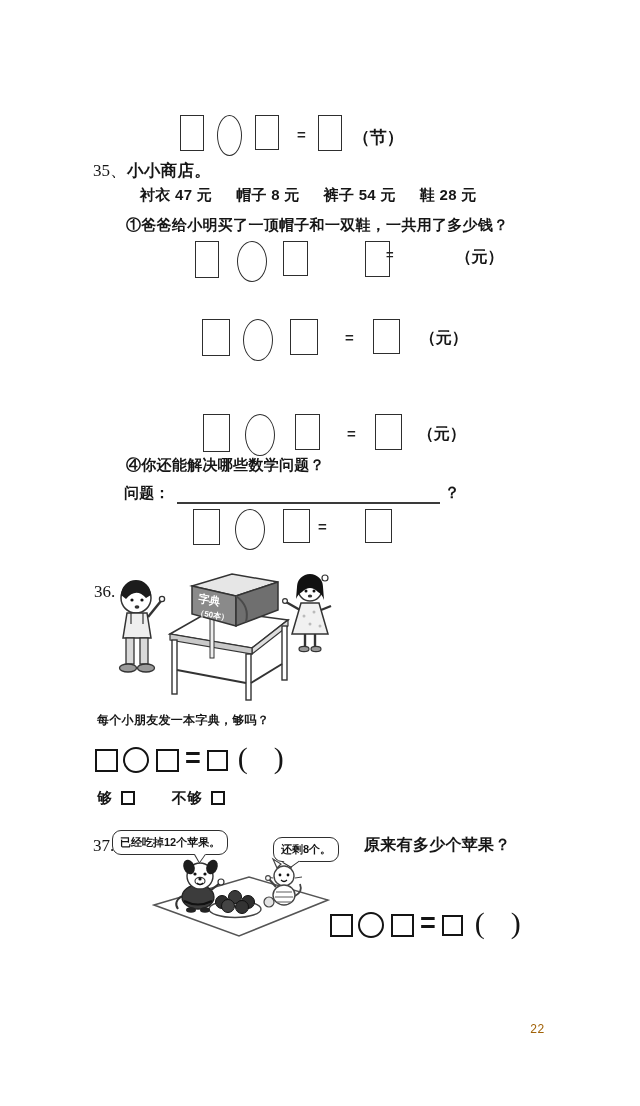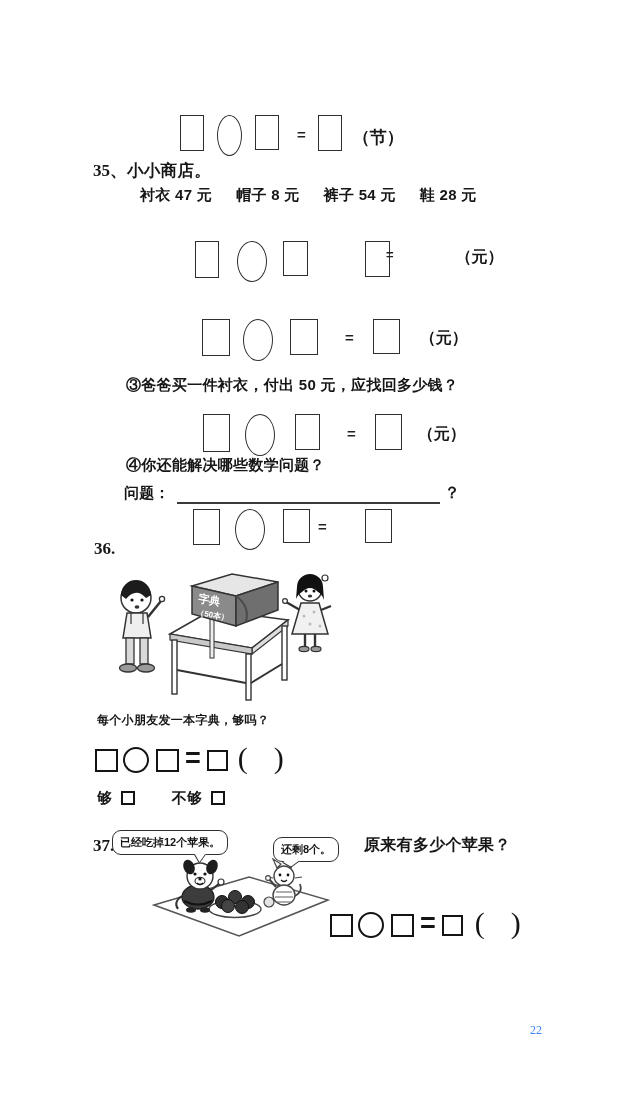--- a/index.html
+++ b/index.html
@@ -1,21 +1,21 @@
 <!DOCTYPE html>
 <html><head>
 <meta charset="utf-8">
 <style>
   * { margin:0; padding:0; box-sizing:border-box; }
   body { background:#fff; font-family:"Liberation Sans", sans-serif; }
   .page { position:relative; width:640px; height:1106px; background:#ffffff; overflow:hidden; color:#1c1c1c; }
 
   .abs { position:absolute; }
   .qt { font-size:15px; font-weight:700; letter-spacing:0.3px; white-space:nowrap; color:#161616; }
-  .num { font-family:"Liberation Serif", serif; font-weight:700; font-size:17px; color:#161616; }
+  .num { font-family:"Liberation Serif", serif; font-weight:400; font-size:17px; color:#161616; }
 
   
   .eqrow { display:flex; align-items:flex-start; }
   .sq  { display:inline-block; border:1.7px solid #2e2e2e; background:#fff; }
   .ov  { display:inline-block; border:1.7px solid #2e2e2e; border-radius:50%; background:#fff; }
   .eqs { font-size:15px; font-weight:700; color:#222; }
   .unit{ font-size:16px; font-weight:700; white-space:nowrap; color:#161616; }
 
   
   .beq { display:flex; align-items:center; height:30px; }
@@ -30,21 +30,21 @@
             font-size:11px; font-weight:700; padding:4px 7px; white-space:nowrap; color:#161616; z-index:3; }
   .bubble::after { content:""; position:absolute; width:9px; height:9px; background:#fff;
             border-right:1.6px solid #2f2f2f; border-bottom:1.6px solid #2f2f2f; bottom:-6px;
             transform:rotate(60deg) skewX(25deg); }
   .bubble.tail-right::after { right:22px; }
   .bubble.tail-left::after  { left:12px; transform:rotate(30deg) skewX(-25deg); }
 
   .ansbox { display:inline-block; width:14px; height:14px; border:2px solid #141414; vertical-align:-2px; }
   .spacer28 { display:inline-block; width:28px; }
 
-  .pagenum { font-family:Liberation Serif, serif; font-size:12px; color:#3b82f6; }
+  .pagenum { font-family:Liberation Mono, monospace; font-size:12px; color:#a16207; }
   svg text { font-family:"Liberation Sans", sans-serif; }
 </style>
 </head>
 <body>
 
 <div class="page">
 
   <div class="abs eqrow" style="left:180px; top:115px;">
     <span class="sq" style="width:24px;height:36px;"></span>
     <span class="ov" style="width:25px;height:41px;margin-left:13px;"></span>
@@ -58,39 +58,39 @@
     <span class="num">35、</span><span class="qt" style="font-size:16.5px;">小小商店。</span>
   </div>
 
   <div class="abs" style="left:140px; top:186px; display:flex; gap:24px;">
     <span class="qt">衬衣 47 元</span>
     <span class="qt">帽子 8 元</span>
     <span class="qt">裤子 54 元</span>
     <span class="qt">鞋 28 元</span>
   </div>
 
+  <div class="abs qt" style="left:126px; top:216px;">①爸爸给小明买了一顶帽子和一双鞋，一共用了多少钱？</div>
   <div class="abs eqrow" style="left:195px; top:241px;">
     <span class="sq" style="width:24px;height:37px;"></span>
     <span class="ov" style="width:30px;height:41px;margin-left:18px;"></span>
     <span class="sq" style="width:25px;height:35px;margin-left:16px;"></span>
     <span class="sq" style="width:25px;height:36px;margin-left:57px;"></span>
     <span class="eqs" style="margin-left:-4px;margin-top:6px;font-size:13px;">=</span>
     <span class="unit" style="margin-left:62px;margin-top:6px;">（元）</span>
   </div>
 
   <div class="abs eqrow" style="left:202px; top:319px;">
     <span class="sq" style="width:28px;height:37px;"></span>
     <span class="ov" style="width:30px;height:42px;margin-left:13px;"></span>
     <span class="sq" style="width:28px;height:36px;margin-left:17px;"></span>
     <span class="eqs" style="margin-left:27px;margin-top:10px;">=</span>
     <span class="sq" style="width:27px;height:35px;margin-left:19px;"></span>
     <span class="unit" style="margin-left:20px;margin-top:9px;">（元）</span>
   </div>
 
-  <div class="abs qt" style="left:126px; top:376px;">③爸爸买一件衬衣，付出 50 元，应找回多少钱？</div>
   <div class="abs eqrow" style="left:203px; top:414px;">
     <span class="sq" style="width:27px;height:38px;"></span>
     <span class="ov" style="width:30px;height:42px;margin-left:15px;"></span>
     <span class="sq" style="width:25px;height:36px;margin-left:20px;"></span>
     <span class="eqs" style="margin-left:27px;margin-top:11px;">=</span>
     <span class="sq" style="width:27px;height:36px;margin-left:19px;"></span>
     <span class="unit" style="margin-left:16px;margin-top:10px;">（元）</span>
   </div>
 
   <div class="abs qt" style="left:126px; top:456px;">④你还能解决哪些数学问题？</div>
@@ -98,21 +98,21 @@
   <div class="abs blank-line" style="left:177px; top:486px; width:263px; height:18px;"></div>
   <div class="abs qt" style="left:444px; top:483px; font-size:16px;">？</div>
   <div class="abs eqrow" style="left:193px; top:509px;">
     <span class="sq" style="width:27px;height:36px;"></span>
     <span class="ov" style="width:30px;height:41px;margin-left:15px;"></span>
     <span class="sq" style="width:27px;height:34px;margin-left:18px;"></span>
     <span class="eqs" style="margin-left:8px;margin-top:9px;">=</span>
     <span class="sq" style="width:27px;height:34px;margin-left:38px;"></span>
   </div>
 
-  <div class="abs num" style="left:94px; top:539px;">36.</div>
+  <div class="abs num" style="left:94px; top:582px;">36.</div>
 
   <svg class="abs" style="left:100px; top:562px;" width="240" height="140" viewBox="0 0 240 140">
 
     <polygon points="70,72 112,48 188,58 152,86" fill="#fff" stroke="#333" stroke-width="1.6"></polygon>
     <polygon points="152,86 188,58 188,64 152,92" fill="#ddd" stroke="#333" stroke-width="1.2"></polygon>
     <polygon points="70,72 152,86 152,92 70,78" fill="#c9c9c9" stroke="#333" stroke-width="1.2"></polygon>
 
     <rect x="72" y="78" width="5" height="54" fill="#fff" stroke="#333" stroke-width="1.4"></rect>
     <rect x="146" y="92" width="5" height="46" fill="#fff" stroke="#333" stroke-width="1.4"></rect>
     <rect x="182" y="64" width="5" height="54" fill="#fff" stroke="#333" stroke-width="1.4"></rect>

